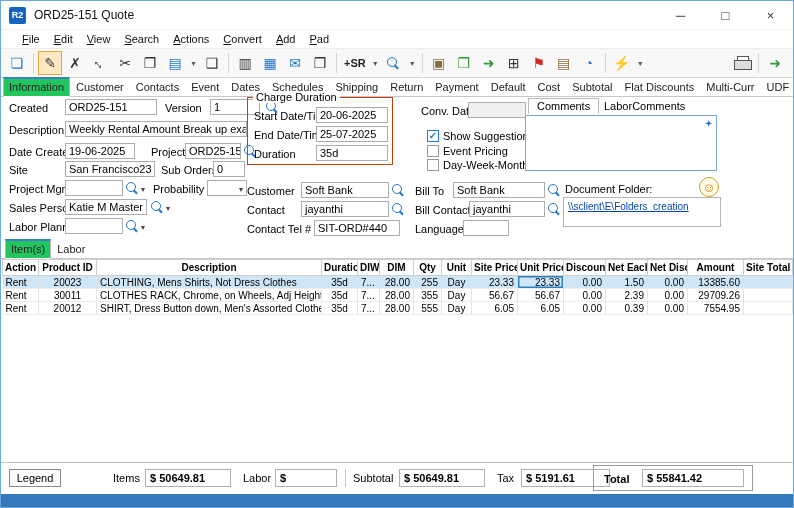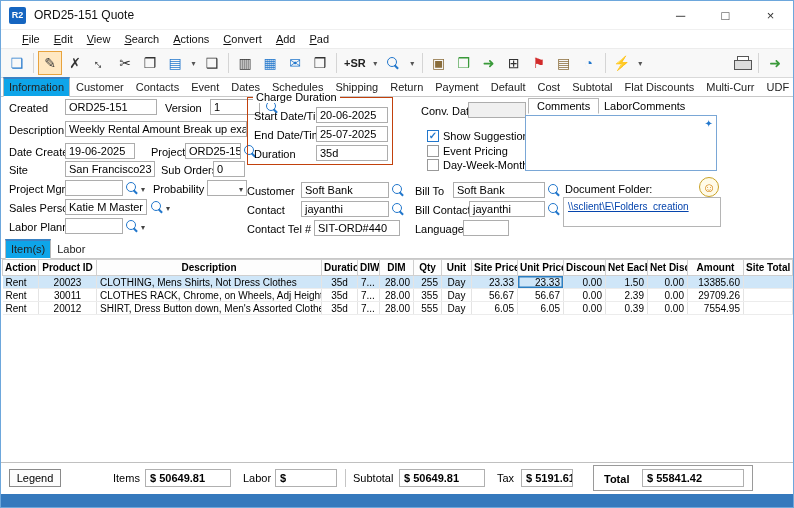--- a/index.html
+++ b/index.html
@@ -36,21 +36,21 @@
   .lens::after { content:""; position:absolute; width:5px; height:1.6px; background:#2277cc; transform:rotate(45deg); left:7px; top:9px; }
 
   
   .printer { position:relative; width:16px; height:14px; }
   .printer::before { content:""; position:absolute; left:3px; top:0; width:10px; height:4px; background:#fff; border:1px solid #555; }
   .printer::after { content:""; position:absolute; left:0; top:4px; width:16px; height:8px; background:#dcdcdc; border:1px solid #555; }
 
   
   .tabstrip { position:absolute; top:77px; left:0; right:0; height:19px; display:flex; align-items:flex-end; border-bottom:1px solid #c8c8c8; font-size:11px; padding-left:2px; }
   .tab { padding:2px 5px 3px; border:1px solid transparent; margin-bottom:-1px; white-space:nowrap; color:#222; }
-  .tab.selected { background:#0ea5e9; border-color:#b8b8b8; border-bottom-color:#fff; border-top:2px solid #3b82c4; }
+  .tab.selected { background:#22c55e; border-color:#b8b8b8; border-bottom-color:#fff; border-top:2px solid #3b82c4; }
 
   
   .form { position:absolute; top:96px; left:0; right:0; height:144px; font-size:11px; }
   .lbl { position:absolute; white-space:nowrap; color:#000; }
   .fld { position:absolute; height:16px; border:1px solid #adadad; background:#fff; padding:0 3px; line-height:14px; white-space:nowrap; overflow:hidden; }
   .fld.disabled { background:#f0f0f0; }
   .lens-btn { position:absolute; }
   .caret { position:absolute; font-size:8px; color:#444; }
   .groupbox { position:absolute; border:1px solid #c2410c; }
   .groupbox-title { position:absolute; top:-7px; left:5px; background:#fff; padding:0 3px; white-space:nowrap; }
@@ -375,21 +375,21 @@
   <div class="footer">
     <div class="legend-btn">Legend</div>
     <span class="tot-lbl" style="left:112px">Items</span>
     <div class="tot-box" style="left:144px;width:86px">$ 50649.81</div>
     <span class="tot-lbl" style="left:242px">Labor</span>
     <div class="tot-box" style="left:274px;width:62px">$</div>
     <span class="tot-sep" style="left:344px"></span>
     <span class="tot-lbl" style="left:352px">Subtotal</span>
     <div class="tot-box" style="left:398px;width:86px">$ 50649.81</div>
     <span class="tot-lbl" style="left:496px">Tax</span>
-    <div class="tot-box" style="left:520px;width:52px">$ 5191.61</div>
+    <div class="tot-box" style="left:520px;width:89px">$ 5191.61</div>
     <div class="total-group">
       <span class="tot-lbl" style="left:10px;top:7px">Total</span>
       <div class="tot-box" style="left:48px;top:3px;width:102px">$ 55841.42</div>
     </div>
   </div>
 
   <div class="bottombar"></div>
 </div>
 
 </body></html>

